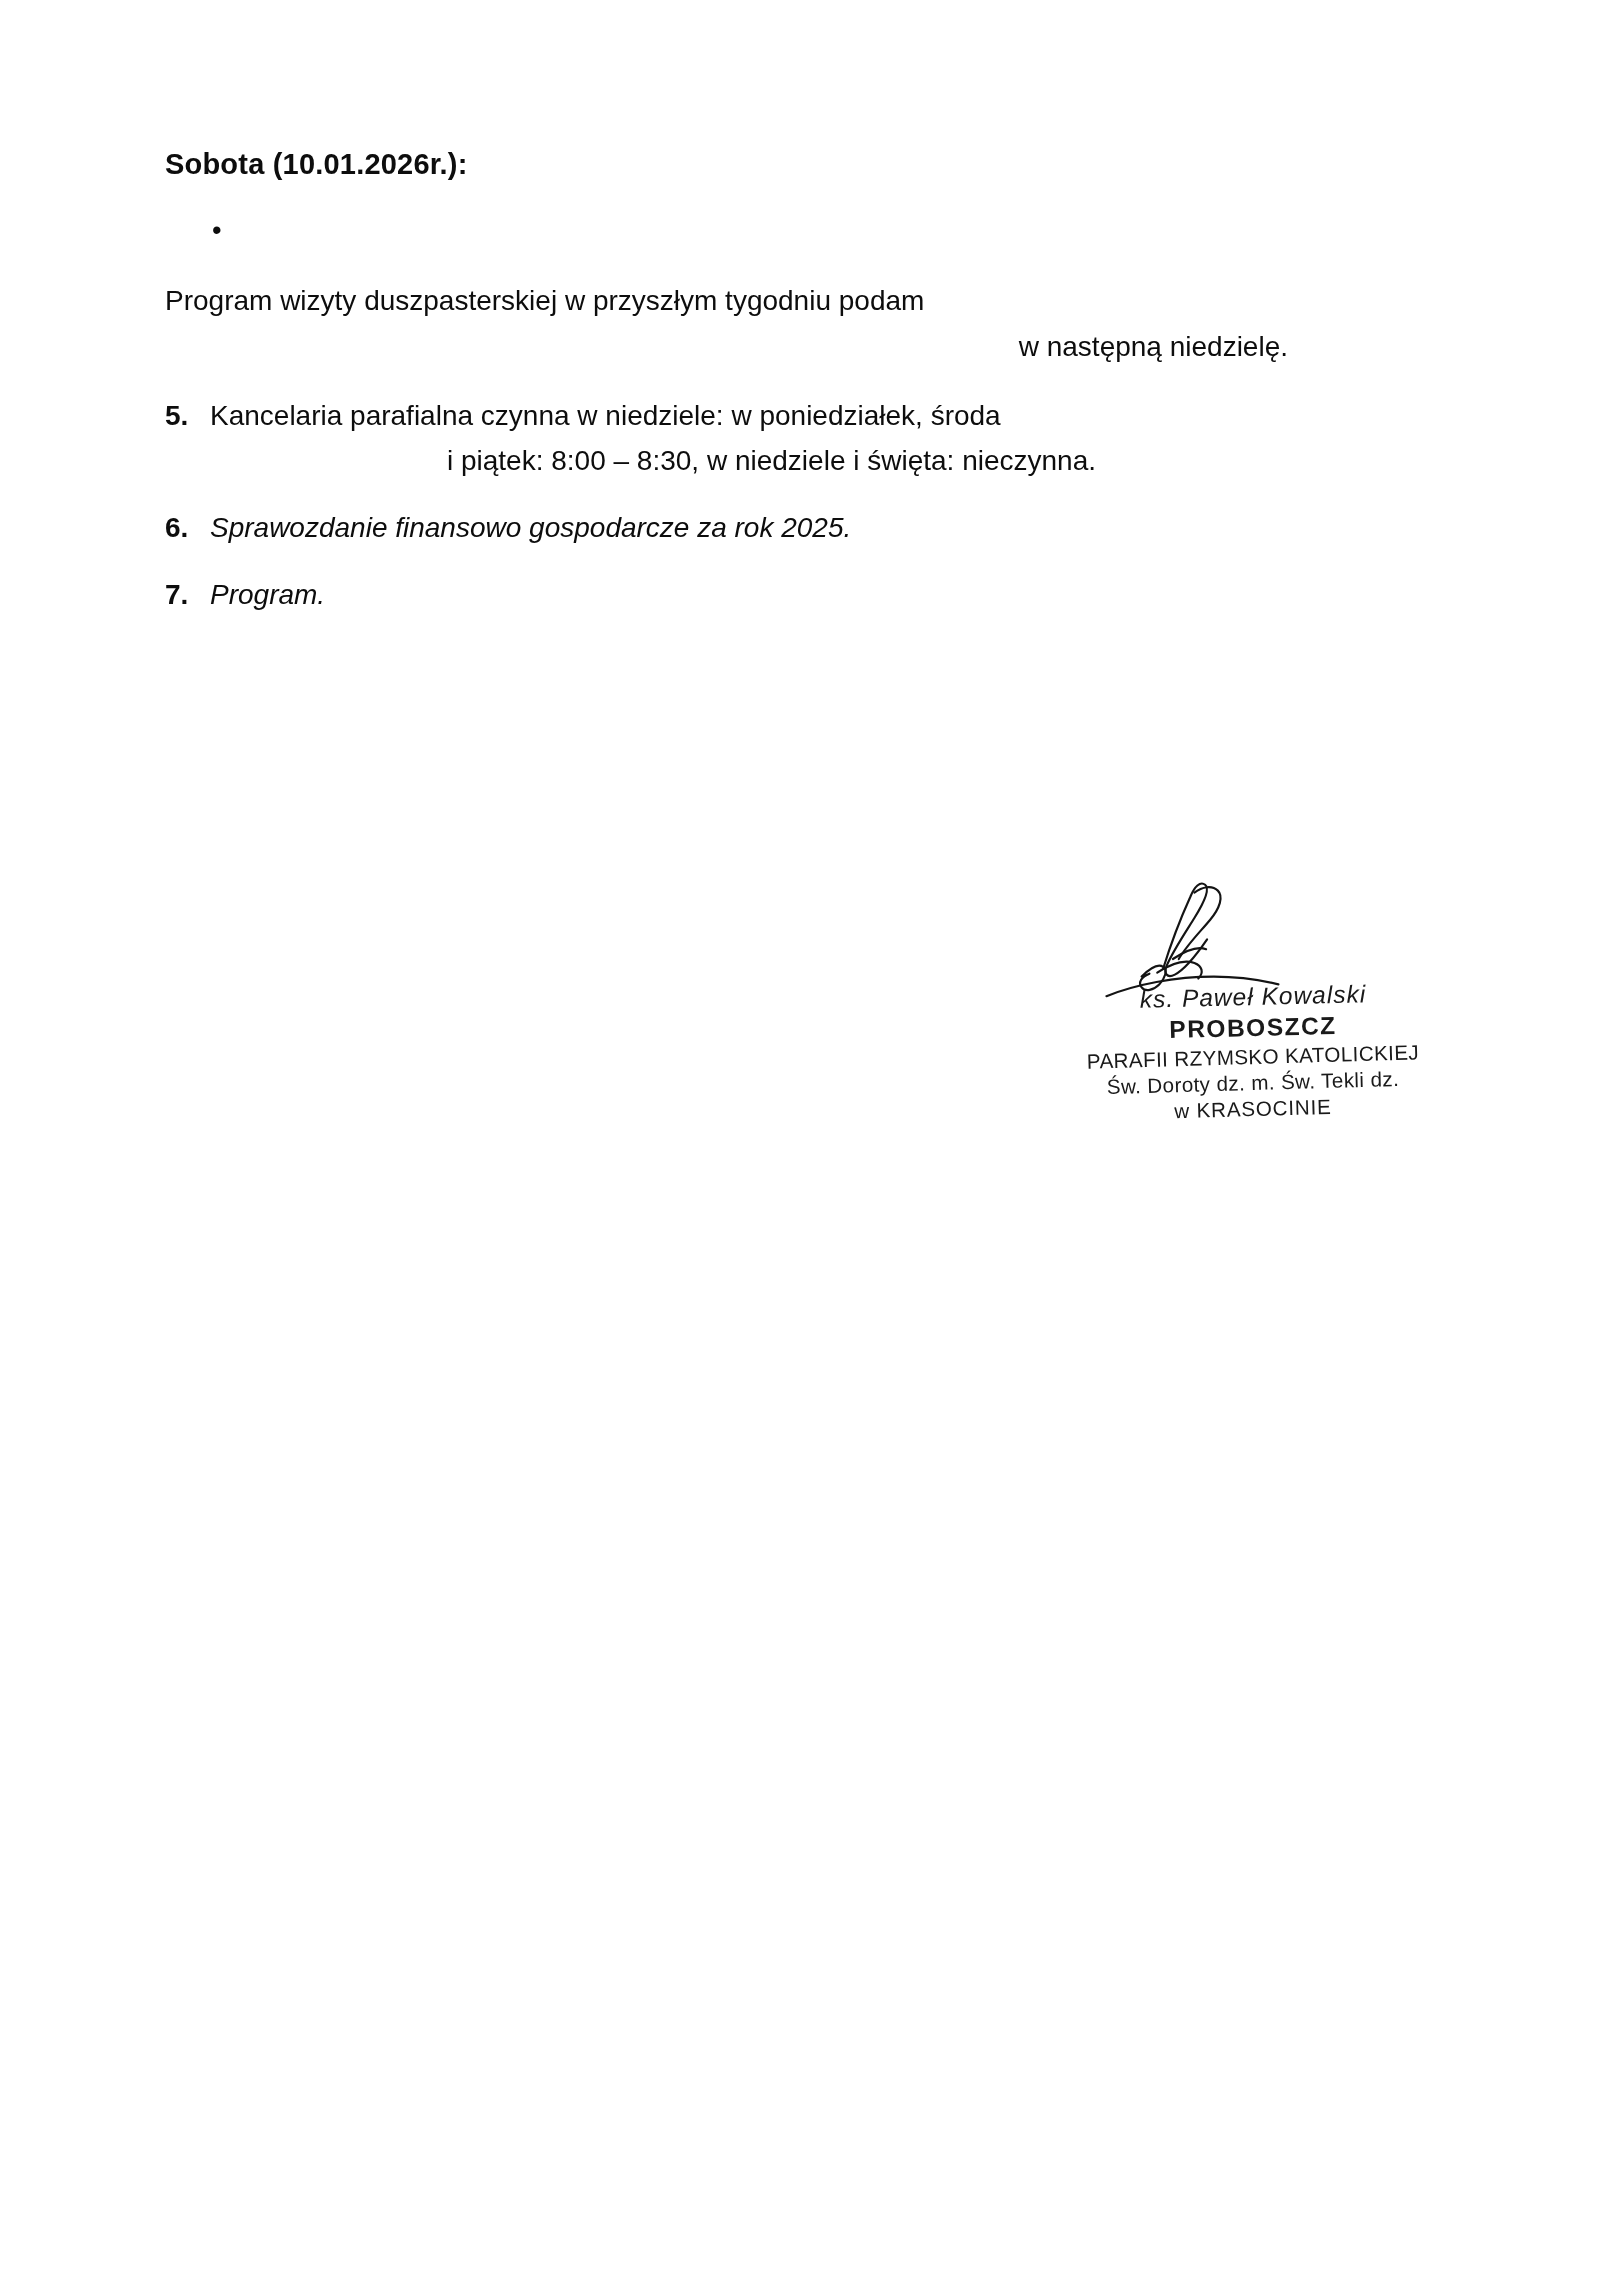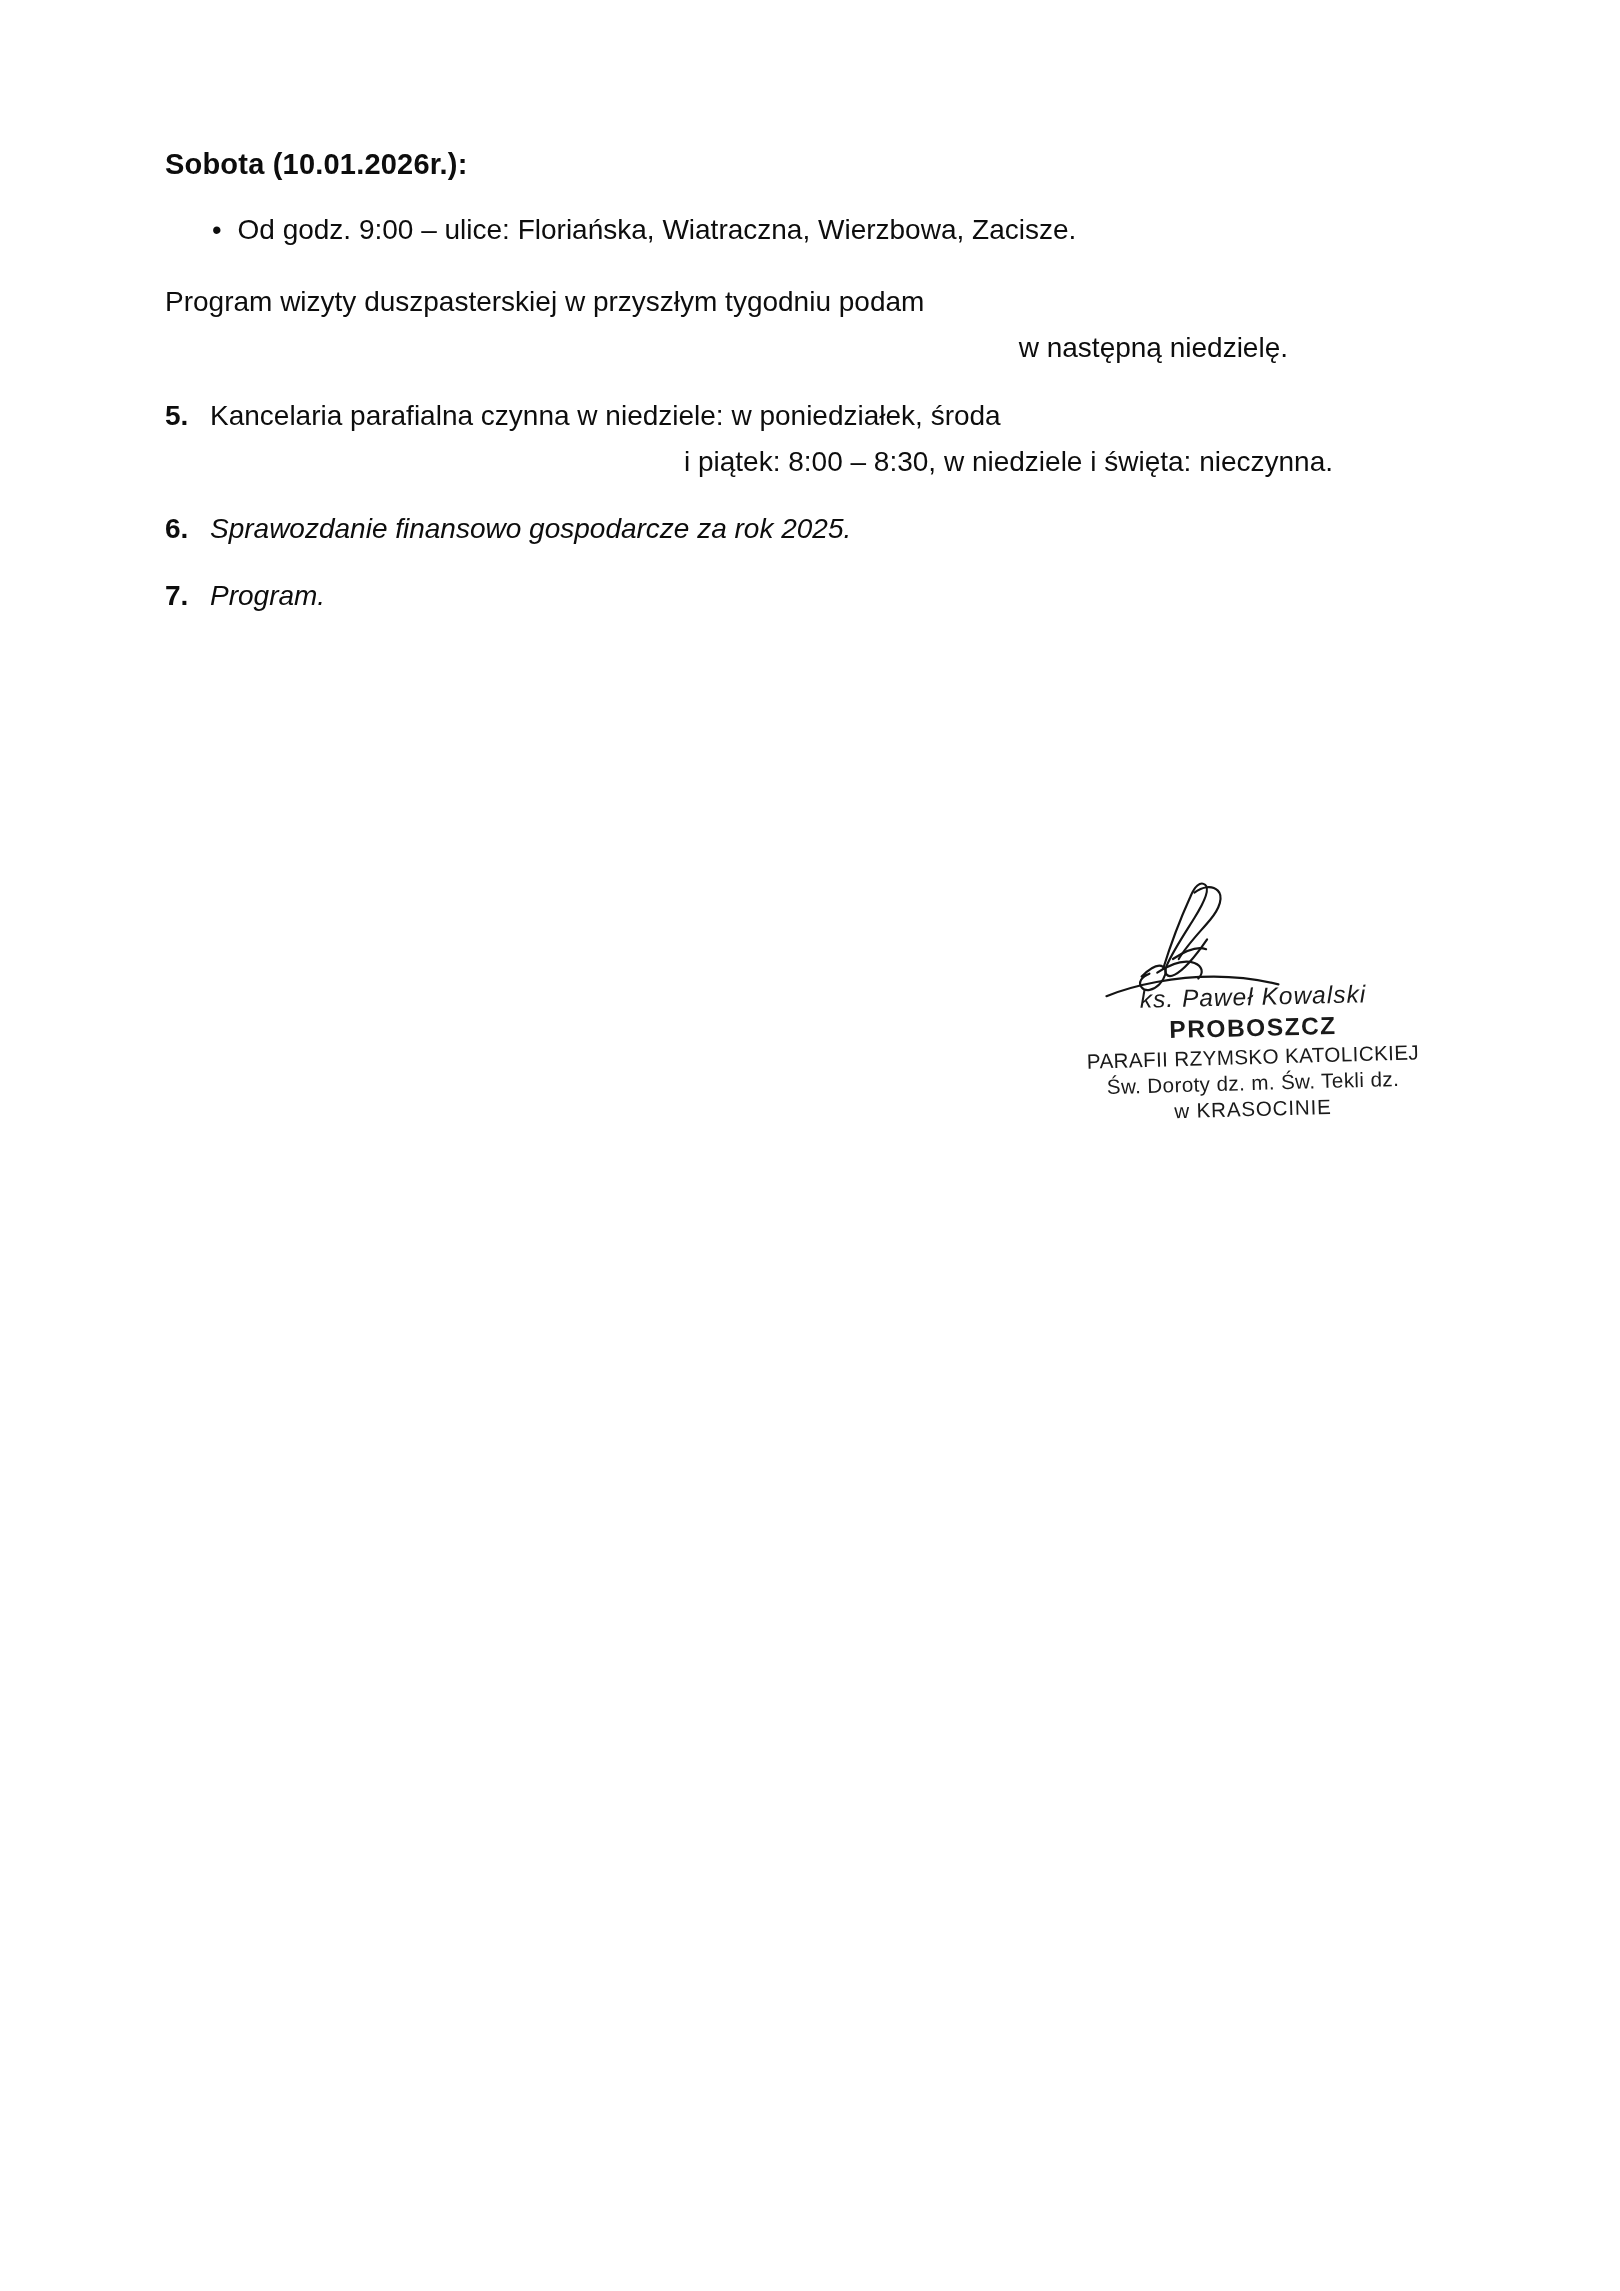--- a/index.html
+++ b/index.html
@@ -77,21 +77,21 @@
   .num-body {
     font-size: 28px;
     line-height: 1.62;
     width: 1123px;
   }
   .num-body.justify {
     text-align: justify;
   }
   .num-body .line-last {
     display: block;
-    text-align: right;
+    text-align: center;
   }
   .italic {
     font-style: italic;
   }
 
   
   .sign-block {
     position: absolute;
     left: 882px;
     top: 730px;
@@ -155,21 +155,20 @@
 <body>
 
 <div class="page">
 
   <div class="content">
 
     <div class="heading">Sobota (10.01.2026r.):</div>
 
     <div class="bullet-row">
       <span class="bullet-dot">•</span>
-      <span class="bullet-text">Od godz. 9:00 – ulice: Floriańska, Wiatraczna, Wierzbowa, Zacisze.</span>
     </div>
 
     <div class="para">
       <span>Program wizyty duszpasterskiej w przyszłym tygodniu podam</span>
       <span class="line2">w następną niedzielę.</span>
     </div>
 
     <div class="numbered">
       <span class="num">5.</span>
       <span class="num-body justify">

